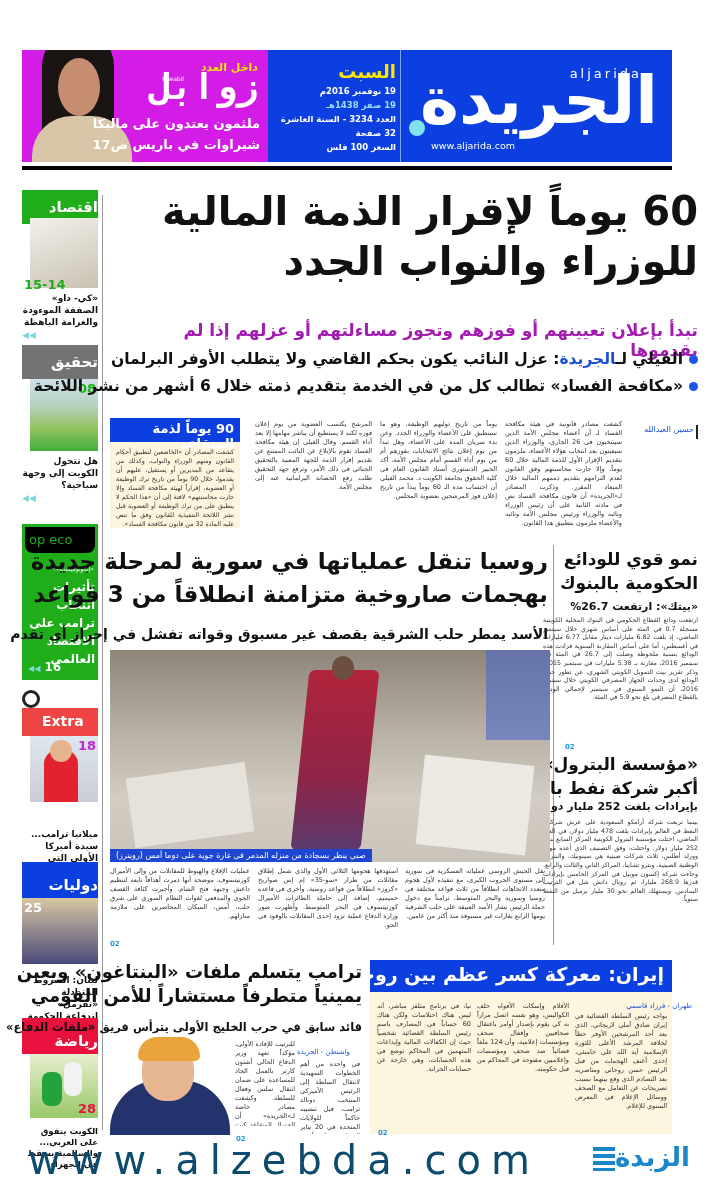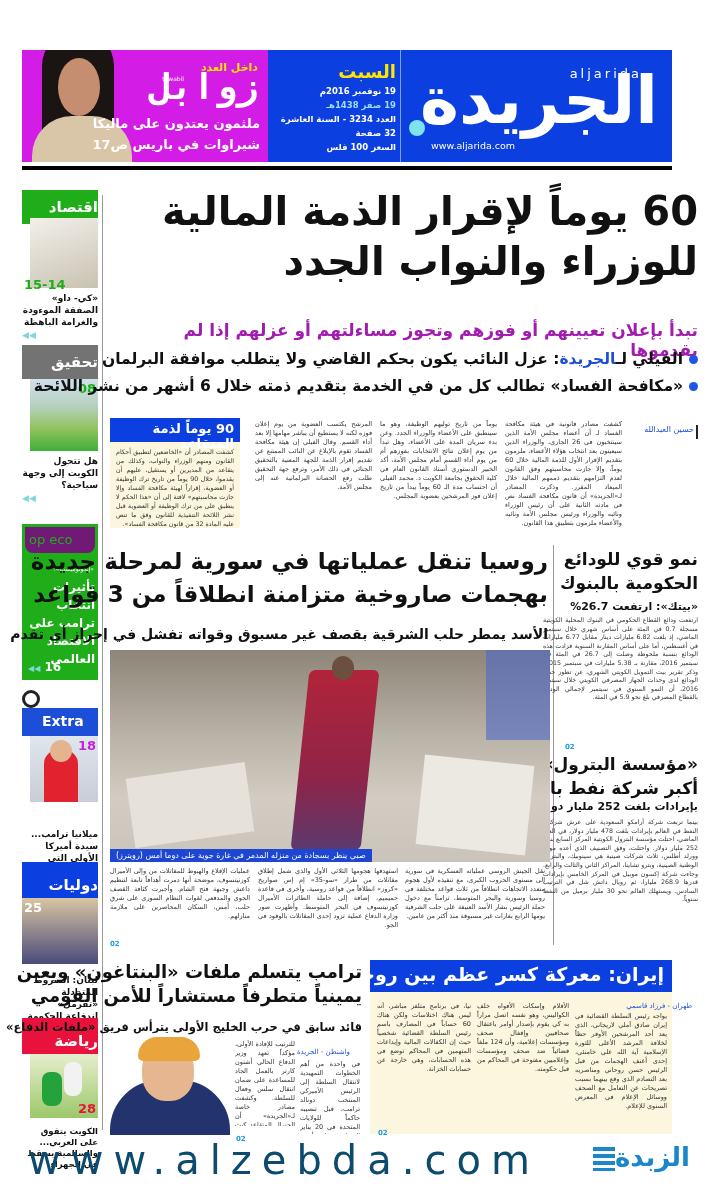--- a/index.html
+++ b/index.html
@@ -131,29 +131,29 @@
 <div class="side-sec" style="top:345px;">
   <div class="side-tab" style="background:#737373;">تحقيق</div>
   <div class="side-img" style="height:72px;background:linear-gradient(180deg,#cfe0ea 0%,#b9d2c4 35%,#8fc25c 70%,#3fae3b 100%);">
     <span class="side-num" style="right:2px;top:2px;color:#1fae1a;">08</span>
   </div>
   <div class="side-cap">هل تتحول الكويت إلى وجهة سياحية؟</div>
   <div class="side-arrow">◀◀</div>
 </div>
 
 <div class="side-sec" style="top:524px;height:156px;background:#1fae1a;">
-  <div style="background:#701a75;margin:3px 3px 0 3px;height:26px;color:#1fae1a;font-size:13px;text-align:left;padding:5px 4px;direction:ltr;border-radius:0 0 8px 8px;">op eco</div>
+  <div style="background:#000000;margin:3px 3px 0 3px;height:26px;color:#1fae1a;font-size:13px;text-align:left;padding:5px 4px;direction:ltr;border-radius:0 0 8px 8px;">op eco</div>
   <div style="color:#fff;font-size:6px;text-align:right;margin:12px 4px 6px 0;">«إيكونوميست»:</div>
   <div style="color:#fff;font-weight:bold;font-size:12px;line-height:18px;text-align:right;padding-right:3px;">تأثيرات انتخاب ترامب على الاقتصاد العالمي</div>
   <div style="position:absolute;left:6px;bottom:6px;color:#fff;font-weight:bold;font-size:12px;direction:ltr;"><span style="color:#7fd7d8;font-size:8px;">◀◀</span> <span>16</span></div>
 </div>
 
 <div class="side-sec" style="top:690px;">
   <div style="position:absolute;left:0;top:0;width:18px;height:18px;border:3px solid #222;border-radius:50%;"></div>
-  <div class="side-tab" style="background:#1d4ed8;margin-top:18px;height:28px;font-size:14px;padding-top:5px;text-align:left;padding-left:20px;direction:ltr;">Extra</div>
+  <div class="side-tab" style="background:#ef4444;margin-top:18px;height:28px;font-size:14px;padding-top:5px;text-align:left;padding-left:20px;direction:ltr;">Extra</div>
   <div class="side-img" style="height:66px;background:linear-gradient(180deg,#dfe6ee,#c9cdd6);">
     <div style="position:absolute;left:14px;top:14px;width:34px;height:52px;background:#e0232f;border-radius:14px 14px 0 0;"></div>
     <div style="position:absolute;left:20px;top:4px;width:22px;height:22px;background:#e4b48e;border-radius:50%;"></div>
     <span class="side-num" style="right:2px;top:2px;color:#c425d9;">18</span>
   </div>
   <div class="side-cap" style="margin-top:26px;">ميلانيا ترامب... سيدة أميركا الأولى التي قلبت المقاييس</div>
   <div class="side-arrow">◀◀</div>
 </div>
 
 <div class="side-sec" style="top:862px;">
@@ -176,21 +176,21 @@
 </div>
 
 <div class="v-divider"></div>
 
 <div class="headline">
   <div>60 يوماً لإقرار الذمة المالية</div>
   <div>للوزراء والنواب الجدد</div>
 </div>
 <div class="subhead">تبدأ بإعلان تعيينهم أو فوزهم وتجوز مساءلتهم أو عزلهم إذا لم يقدموها</div>
 <div class="bullet" style="top:350px;">
-  <span class="dot"></span><span>الفيلي لـ</span><span class="brand">الجريدة</span><span>: عزل النائب يكون بحكم القاضي ولا يتطلب موافقة البرلمان</span>
+  <span class="dot"></span><span>الفيلي لـ</span><span class="brand">الجريدة</span><span>: عزل النائب يكون بحكم القاضي ولا يتطلب الأوفر البرلمان</span>
 </div>
 <div class="bullet" style="top:377px;">
   <span class="dot"></span><span>«مكافحة الفساد» تطالب كل من في الخدمة بتقديم ذمته خلال 6 أشهر من نشر اللائحة</span>
 </div>
 <div class="byline">حسين العبدالله</div>
 
 <div class="body-col" style="left:505px;top:420px;width:117px;height:112px;">كشفت مصادر قانونية في هيئة مكافحة الفساد لـ أن أعضاء مجلس الأمة الذين سينتخبون في 26 الجاري، والوزراء الذين سيعينون بعد انتخاب هؤلاء الأعضاء، ملزمون بتقديم الإقرار الأول للذمة المالية خلال 60 يوماً، وإلا جازت محاسبتهم وفق القانون لعدم التزامهم بتقديم ذممهم المالية خلال الميعاد المقرر. وذكرت المصادر لـ«الجريدة» أن قانون مكافحة الفساد نص في مادته الثانية على أن رئيس الوزراء ونائبه والوزراء ورئيس مجلس الأمة ونائبه والأعضاء ملزمون بتطبيق هذا القانون.</div>
 <div class="body-col" style="left:380px;top:420px;width:117px;height:112px;">يوماً من تاريخ توليهم الوظيفة، وهو ما سينطبق على الأعضاء والوزراء الجدد. وعن بدء سريان المدة على الأعضاء، وهل تبدأ من يوم إعلان نتائج الانتخابات بفوزهم أم من يوم أداء القسم أمام مجلس الأمة، أكد الخبير الدستوري أستاذ القانون العام في كلية الحقوق بجامعة الكويت د. محمد الفيلي أن احتساب مدة الـ 60 يوماً يبدأ من تاريخ إعلان فوز المرشحين بعضوية المجلس.</div>
 <div class="body-col" style="left:255px;top:420px;width:117px;height:112px;">المرشح يكتسب العضوية من يوم إعلان فوزه لكنه لا يستطيع أن يباشر مهامها إلا بعد أداء القسم. وقال الفيلي إن هيئة مكافحة الفساد تقوم بالإبلاغ عن النائب الممتنع عن تقديم إقرار الذمة للجهة المعنية بالتحقيق الجنائي في ذلك الأمر، وترفع جهة التحقيق طلب رفع الحصانة البرلمانية عنه إلى مجلس الأمة.</div>
 

